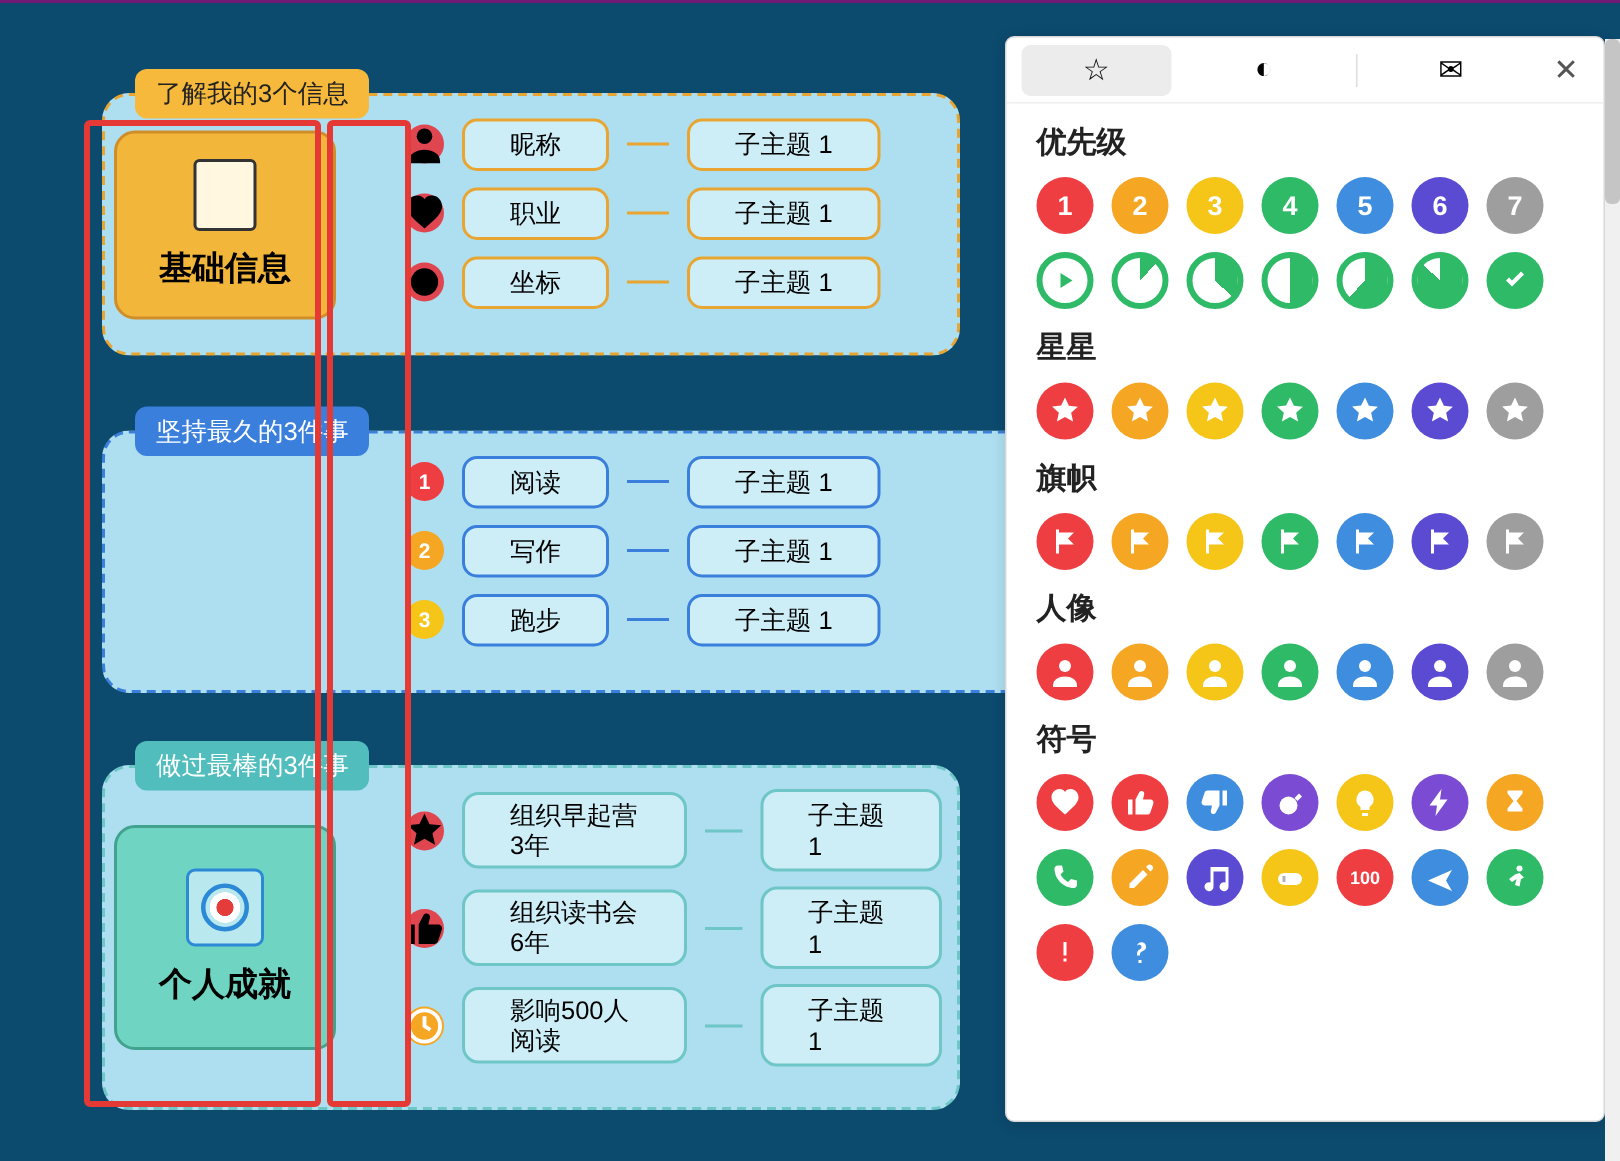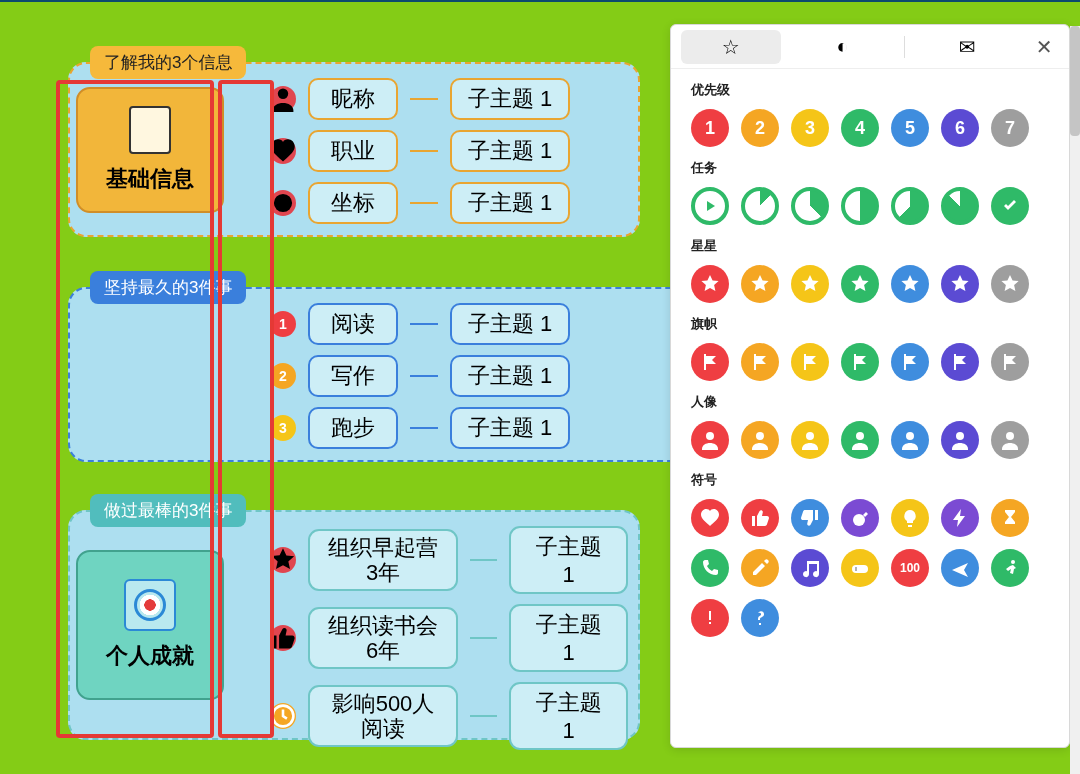--- a/index.html
+++ b/index.html
@@ -5,22 +5,22 @@
   * { box-sizing: border-box; margin: 0; padding: 0; }
   body {
     width: 1080px; height: 774px;
     background: #9ad7e6;
     font-family: "Microsoft YaHei", "PingFang SC", sans-serif;
     position: relative;
     overflow: hidden;
   }
   .canvas {
     position: absolute; inset: 0;
-    background: #84cc16;
-    border-top: 2px solid #0c4a6e;
+    background: #0c4a6e;
+    border-top: 2px solid #701a75;
   }
 
   
   .section {
     position: absolute;
     border: 2px dashed;
     border-radius: 18px;
     padding: 18px 14px 14px 14px;
   }
   .section-label {
@@ -66,24 +66,23 @@
 
   .rows { position:absolute; left: 200px; top: 14px; right: 10px; }
   .row { display:flex; align-items:center; gap:12px; margin-bottom: 10px; min-height:36px;}
   .row .badge {
     width:26px; height:26px; border-radius:50%;
     display:flex; align-items:center; justify-content:center;
     color:#fff; font-size:14px; font-weight:700; flex-shrink:0;
   }
   .pill {
     border:2px solid; border-radius:10px;
-    padding:4px 16px; font-size:22px; min-width:90px;
+    padding:4px 30px; font-size:17px; min-width:90px;
     background:#cdeef6;
     position:relative;
-    text-align:center;
   }
   .pill.sub { min-width:110px; }
   #sec1 .pill { border-color:#e9a531; }
   #sec2 .pill { border-color:#3a7fdc; }
   #sec3 .pill { border-color:#6fc6c6;border-radius:11px; }
   .connector { width:28px; height:0; border-top:2px solid; }
   #sec1 .connector{ border-color:#e9a531;}
   #sec2 .connector{ border-color:#3a7fdc;}
   #sec3 .connector{ border-color:#6fc6c6;}
 
@@ -103,21 +102,21 @@
   }
   .tabs { height:44px; display:flex; align-items:center; border-bottom:1px solid #eee; padding:0 10px; gap:12px;}
   .tabs .tab {
     flex:1; height:34px; border-radius:6px; display:flex; align-items:center; justify-content:center;
     font-size:20px;
   }
   .tabs .tab.active { background:#ececec; }
   .tabs .divider { width:1px; height:22px; background:#ddd;}
   .tabs .close { width:30px; text-align:center; font-size:20px; color:#555; cursor:pointer;}
   .panel .group { padding: 12px 20px 0 20px; }
-  .panel .group h4 { font-size:13px; font-weight:700; margin-bottom:10px; color:#222;}
+  .panel .group h4 { font-size:20px; font-weight:700; margin-bottom:10px; color:#222;}
   .icon-row { display:flex; flex-wrap:wrap; gap:12px; }
   .chip {
     width:38px; height:38px; border-radius:50%;
     display:flex; align-items:center; justify-content:center;
     color:#fff; font-size:18px; font-weight:800;
     cursor:pointer;
   }
   .chip svg { width:20px; height:20px; fill:#fff; }
 
   
@@ -330,21 +329,20 @@
             <span class="chip" style="background:#ef3e42;">1</span>
             <span class="chip" style="background:#f5a623;">2</span>
             <span class="chip" style="background:#f5c518;">3</span>
             <span class="chip" style="background:#2fba68;">4</span>
             <span class="chip" style="background:#3f8dde;">5</span>
             <span class="chip" style="background:#5b4bd3;">6</span>
             <span class="chip" style="background:#9e9e9e;">7</span>
           </div>
     </div>
     <div class="group">
-      <h4>任务</h4>
       <div class="icon-row">
             <span class="chip" style="background:#fff;border:4px solid #2fba68">
               <svg viewBox="0 0 20 20">
                 <path d="M7 5v10l8-5z" fill="#2fba68"></path>
               </svg>
             </span>
             <span class="chip" style="background:conic-gradient(#2fba68 0 43.2deg,#fff 43.2deg 360deg);border:4px solid #2fba68"></span>
             <span class="chip" style="background:conic-gradient(#2fba68 0 133.20000000000002deg,#fff 133.20000000000002deg 360deg);border:4px solid #2fba68"></span>
             <span class="chip" style="background:conic-gradient(#2fba68 0 180deg,#fff 180deg 360deg);border:4px solid #2fba68"></span>
             <span class="chip" style="background:conic-gradient(#2fba68 0 223.20000000000002deg,#fff 223.20000000000002deg 360deg);border:4px solid #2fba68"></span>

